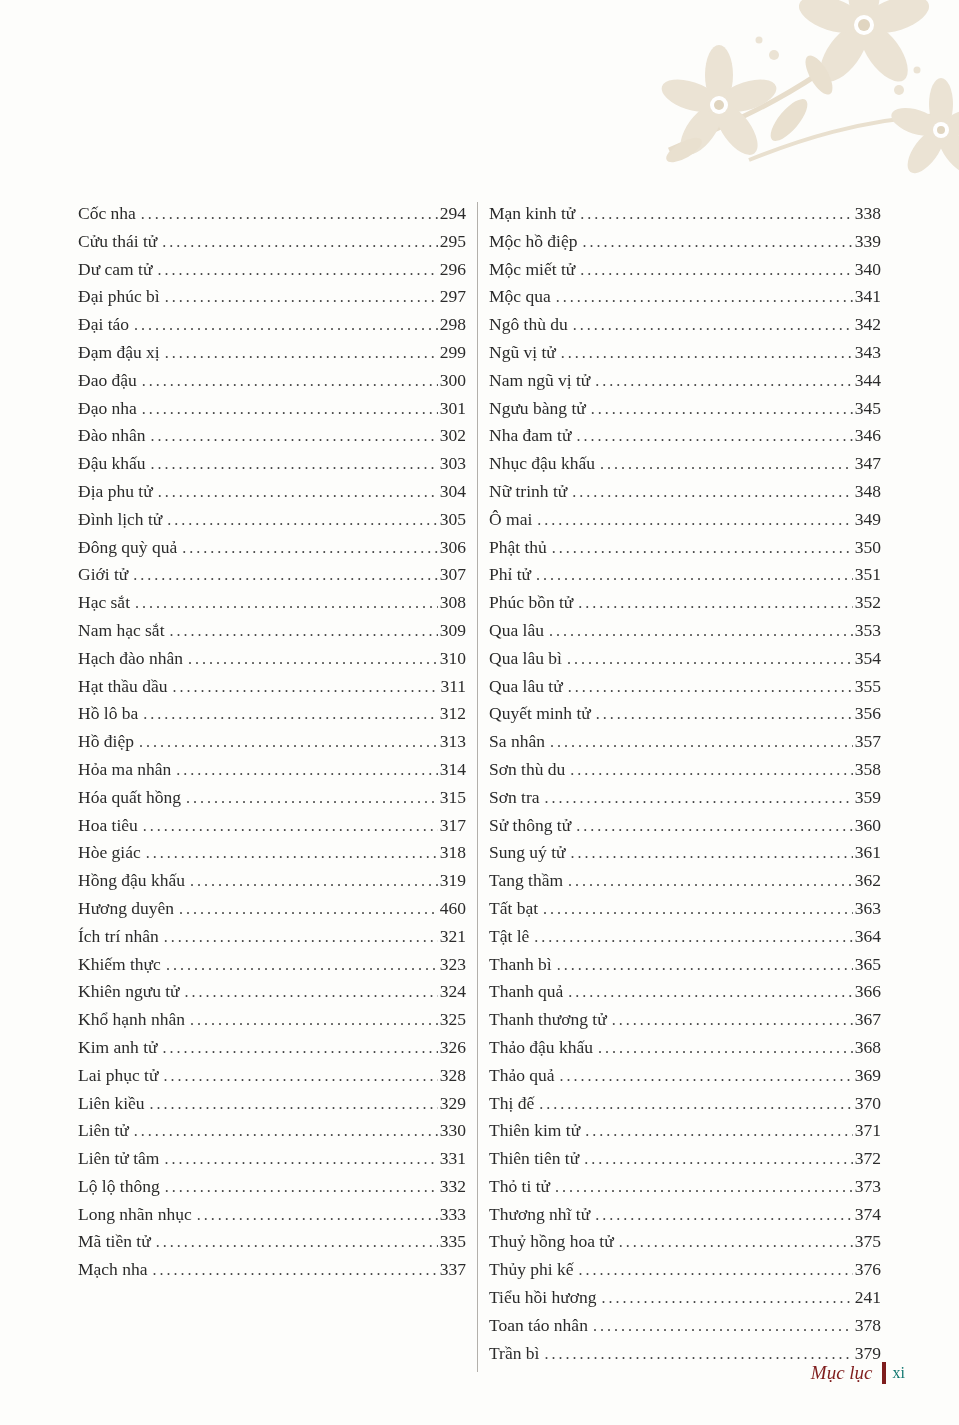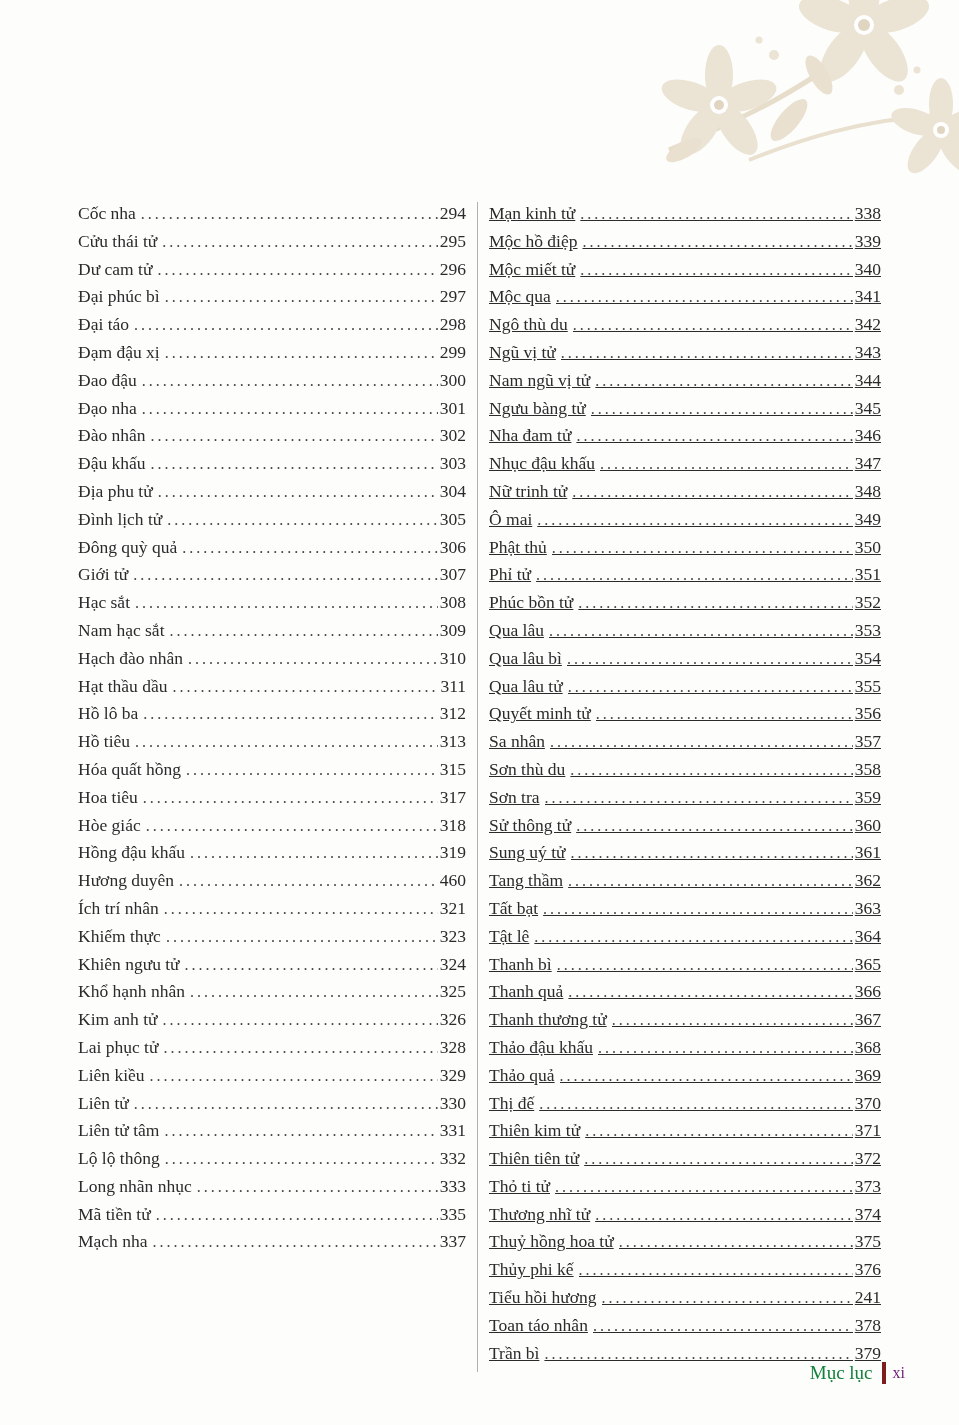--- a/index.html
+++ b/index.html
@@ -19,21 +19,21 @@
   }
   .toc-wrap {
     position: absolute;
     top: 180px;
     left: 78px;
     display: flex;
     margin-top: 20px;
   }
   .col { display: flex; flex-direction: column; }
   .col.left  { width: 388px; }
-  .col.right { width: 392px; text-decoration: underline; }
+  .col.right { width: 392px; }
   .divider {
     width: 1px;
     background: #b3b0ab;
     margin: 2px 11px 0 11px;
     height: 1170px;
   }
   .toc-entry {
     display: flex;
     align-items: baseline;
     height: 27.8px;
@@ -58,32 +58,33 @@
   .toc-page { white-space: nowrap; }
   .footer {
     position: absolute;
     top: 1362px;
     right: 54px;
     display: flex;
     align-items: center;
   }
   .footer-label {
     font-size: 19px;
-    color: #15803d;
+    color: #7f1d1d;
     margin-right: 9px;
+    font-style: italic;
   }
   .footer-bar {
     width: 4px;
     height: 22px;
     background: #7e1d1d;
     margin-right: 7px;
   }
   .footer-page {
     font-size: 16px;
-    color: #701a75;
+    color: #0f766e;
   }
 </style>
 </head>
 <body>
 
 <svg class="ornament" width="330" height="205" viewBox="0 0 330 205" aria-hidden="true">
   <g fill="#ebe3d4">
 
     <path d="M40 150 C 110 120, 180 90, 260 20" stroke="#e7ddcb" stroke-width="5" fill="none"></path>
     <path d="M120 160 C 170 140, 230 120, 310 115" stroke="#e9e0cf" stroke-width="4" fill="none"></path>
@@ -238,25 +239,30 @@
     <span class="toc-page">311</span>
   </div>
 
   <div class="toc-entry">
     <span class="toc-title">Hồ lô ba</span>
     <span class="toc-dots"></span>
     <span class="toc-page">312</span>
   </div>
 
   <div class="toc-entry">
-    <span class="toc-title">Hồ tiêu</span>
+    <span class="toc-title">Hồ điệp</span>
     <span class="toc-dots"></span>
     <span class="toc-page">313</span>
   </div>
 
+  <div class="toc-entry">
+    <span class="toc-title">Hỏa ma nhân</span>
+    <span class="toc-dots"></span>
+    <span class="toc-page">314</span>
+  </div>
 
   <div class="toc-entry">
     <span class="toc-title">Hóa quất hồng</span>
     <span class="toc-dots"></span>
     <span class="toc-page">315</span>
   </div>
 
   <div class="toc-entry">
     <span class="toc-title">Hoa tiêu</span>
     <span class="toc-dots"></span>

